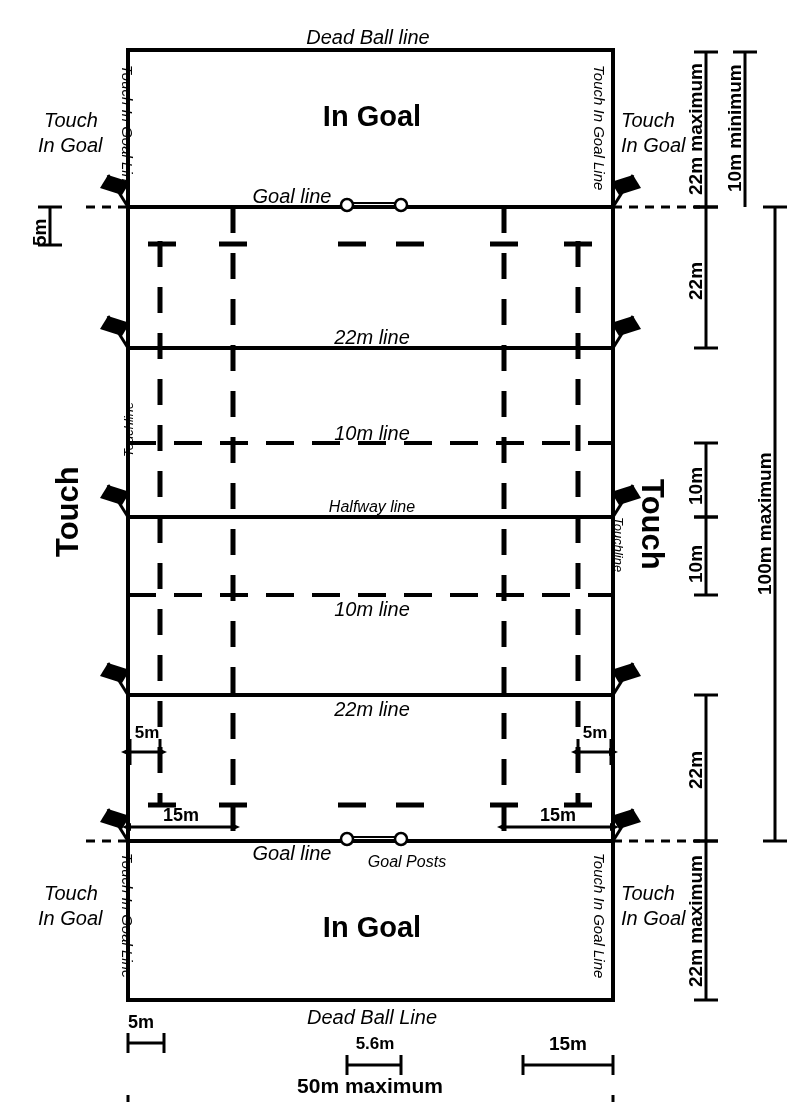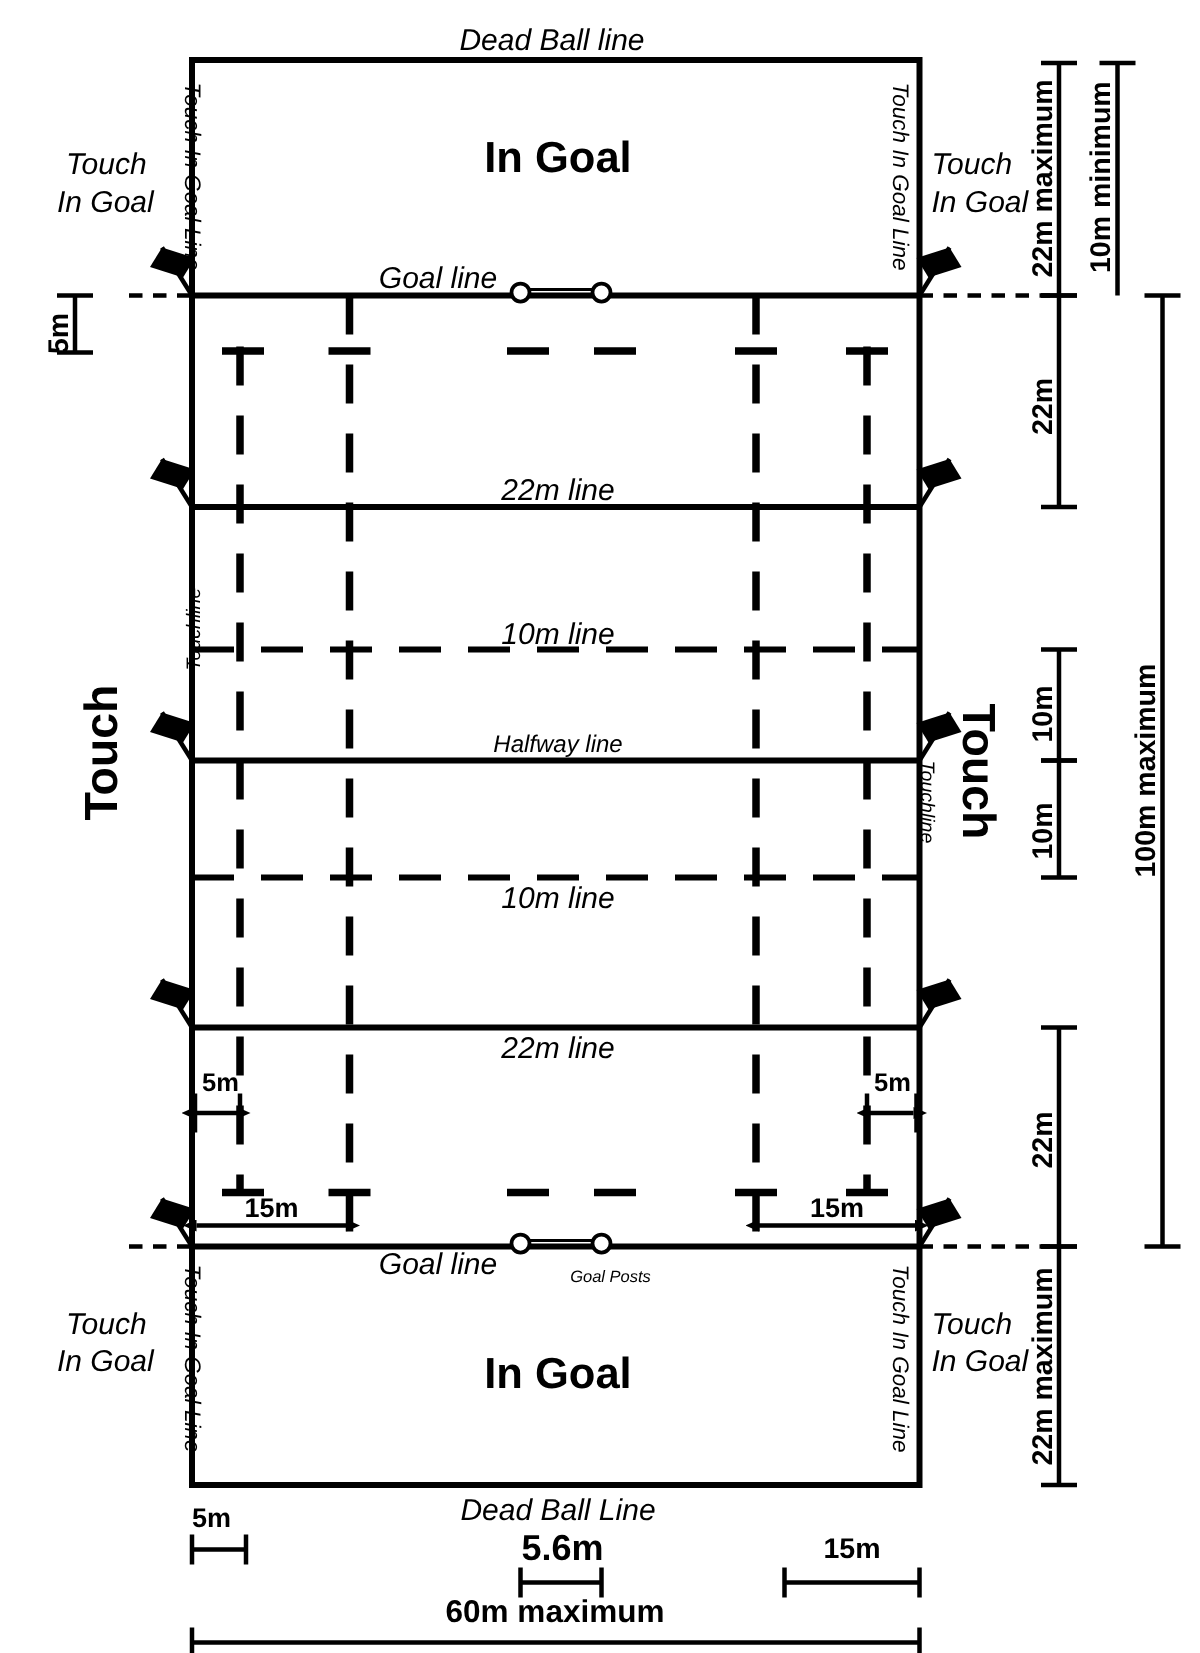--- a/index.html
+++ b/index.html
@@ -3,21 +3,21 @@
 <meta charset="utf-8">
 <title>Rugby Pitch Diagram</title>
 <style>
   html,body{margin:0;padding:0;background:#ffffff;}
   body{
     font-family:"Liberation Sans", sans-serif;
     width:800px;height:1102px;
     position:relative;overflow:hidden;
     color:#000;
   }
-  #stage{position:absolute;left:0;top:7px;width:800px;height:1048px;text-decoration:underline;}
+  #stage{position:absolute;left:0;top:17px;width:800px;height:1048px;text-decoration:underline;}
   svg.diagram{position:absolute;left:0;top:0;width:800px;height:1102px;display:block;}
   .lbl{position:absolute;white-space:nowrap;line-height:1;}
   .italic{font-style:italic;}
   .bold{font-weight:bold;}
   .ctr{transform:translate(-50%,-50%);}
 </style>
 </head>
 <body>
 
 <div id="stage">
@@ -270,21 +270,21 @@
   <div class="lbl italic ctr" style="left:372px;top:416px;font-size:20px;">10m line</div>
 
   <div class="lbl italic ctr" style="left:372px;top:490px;font-size:16px;">Halfway line</div>
 
   <div class="lbl italic ctr" style="left:372px;top:592px;font-size:20px;">10m line</div>
 
   <div class="lbl italic ctr" style="left:372px;top:692px;font-size:20px;">22m line</div>
 
   <div class="lbl italic ctr" style="left:292px;top:836px;font-size:20px;">Goal line</div>
 
-  <div class="lbl italic ctr" style="left:407px;top:845px;font-size:11px;">Goal Posts</div>
+  <div class="lbl italic ctr" style="left:407px;top:845px;font-size:16px;">Goal Posts</div>
 
   <div class="lbl bold ctr" style="left:372px;top:910px;font-size:29px;">In Goal</div>
 
   <div class="lbl italic ctr" style="left:372px;top:1000px;font-size:20px;">Dead Ball Line</div>
 
   <div class="lbl italic" style="left:135px;top:836px;font-size:15px;transform-origin:0 0;transform:rotate(90deg);">Touch In Goal Line</div>
 
   <div class="lbl italic" style="left:607px;top:836px;font-size:15px;transform-origin:0 0;transform:rotate(90deg);">Touch In Goal Line</div>
 
   <div class="lbl italic" style="left:44px;top:866px;font-size:20px;">Touch</div>
@@ -318,17 +318,17 @@
   <div class="lbl bold" style="left:686px;top:772px;font-size:19px;transform-origin:0 0;transform:rotate(-90deg);">22m</div>
 
   <div class="lbl bold" style="left:686px;top:970px;font-size:19px;transform-origin:0 0;transform:rotate(-90deg);">22m maximum</div>
 
   <div class="lbl bold ctr" style="left:147px;top:715px;font-size:17px;">5m</div>
   <div class="lbl bold ctr" style="left:595px;top:715px;font-size:17px;">5m</div>
   <div class="lbl bold ctr" style="left:181px;top:798px;font-size:18px;">15m</div>
   <div class="lbl bold ctr" style="left:558px;top:798px;font-size:18px;">15m</div>
 
   <div class="lbl bold" style="left:128px;top:996px;font-size:18px;">5m</div>
-  <div class="lbl bold ctr" style="left:375px;top:1026px;font-size:24px;">5.6m</div>
+  <div class="lbl bold ctr" style="left:375px;top:1026px;font-size:17px;">5.6m</div>
   <div class="lbl bold ctr" style="left:568px;top:1026px;font-size:19px;">15m</div>
-  <div class="lbl bold ctr" style="left:370px;top:1068px;font-size:21px;">60m maximum</div>
+  <div class="lbl bold ctr" style="left:370px;top:1068px;font-size:21px;">50m maximum</div>
 
 </div>
 
 </body></html>

